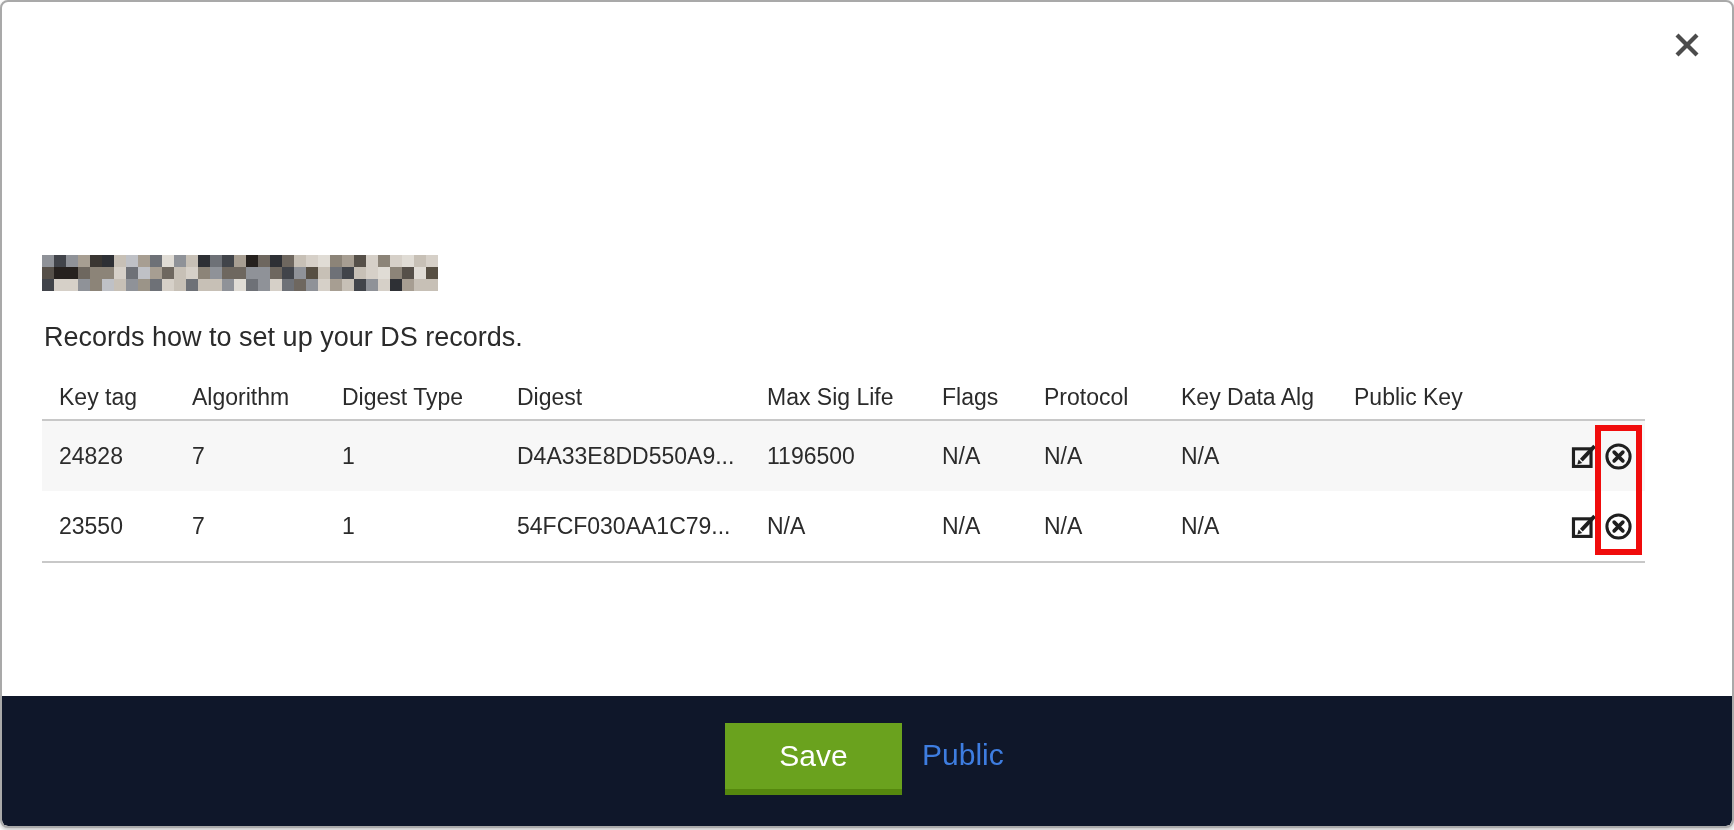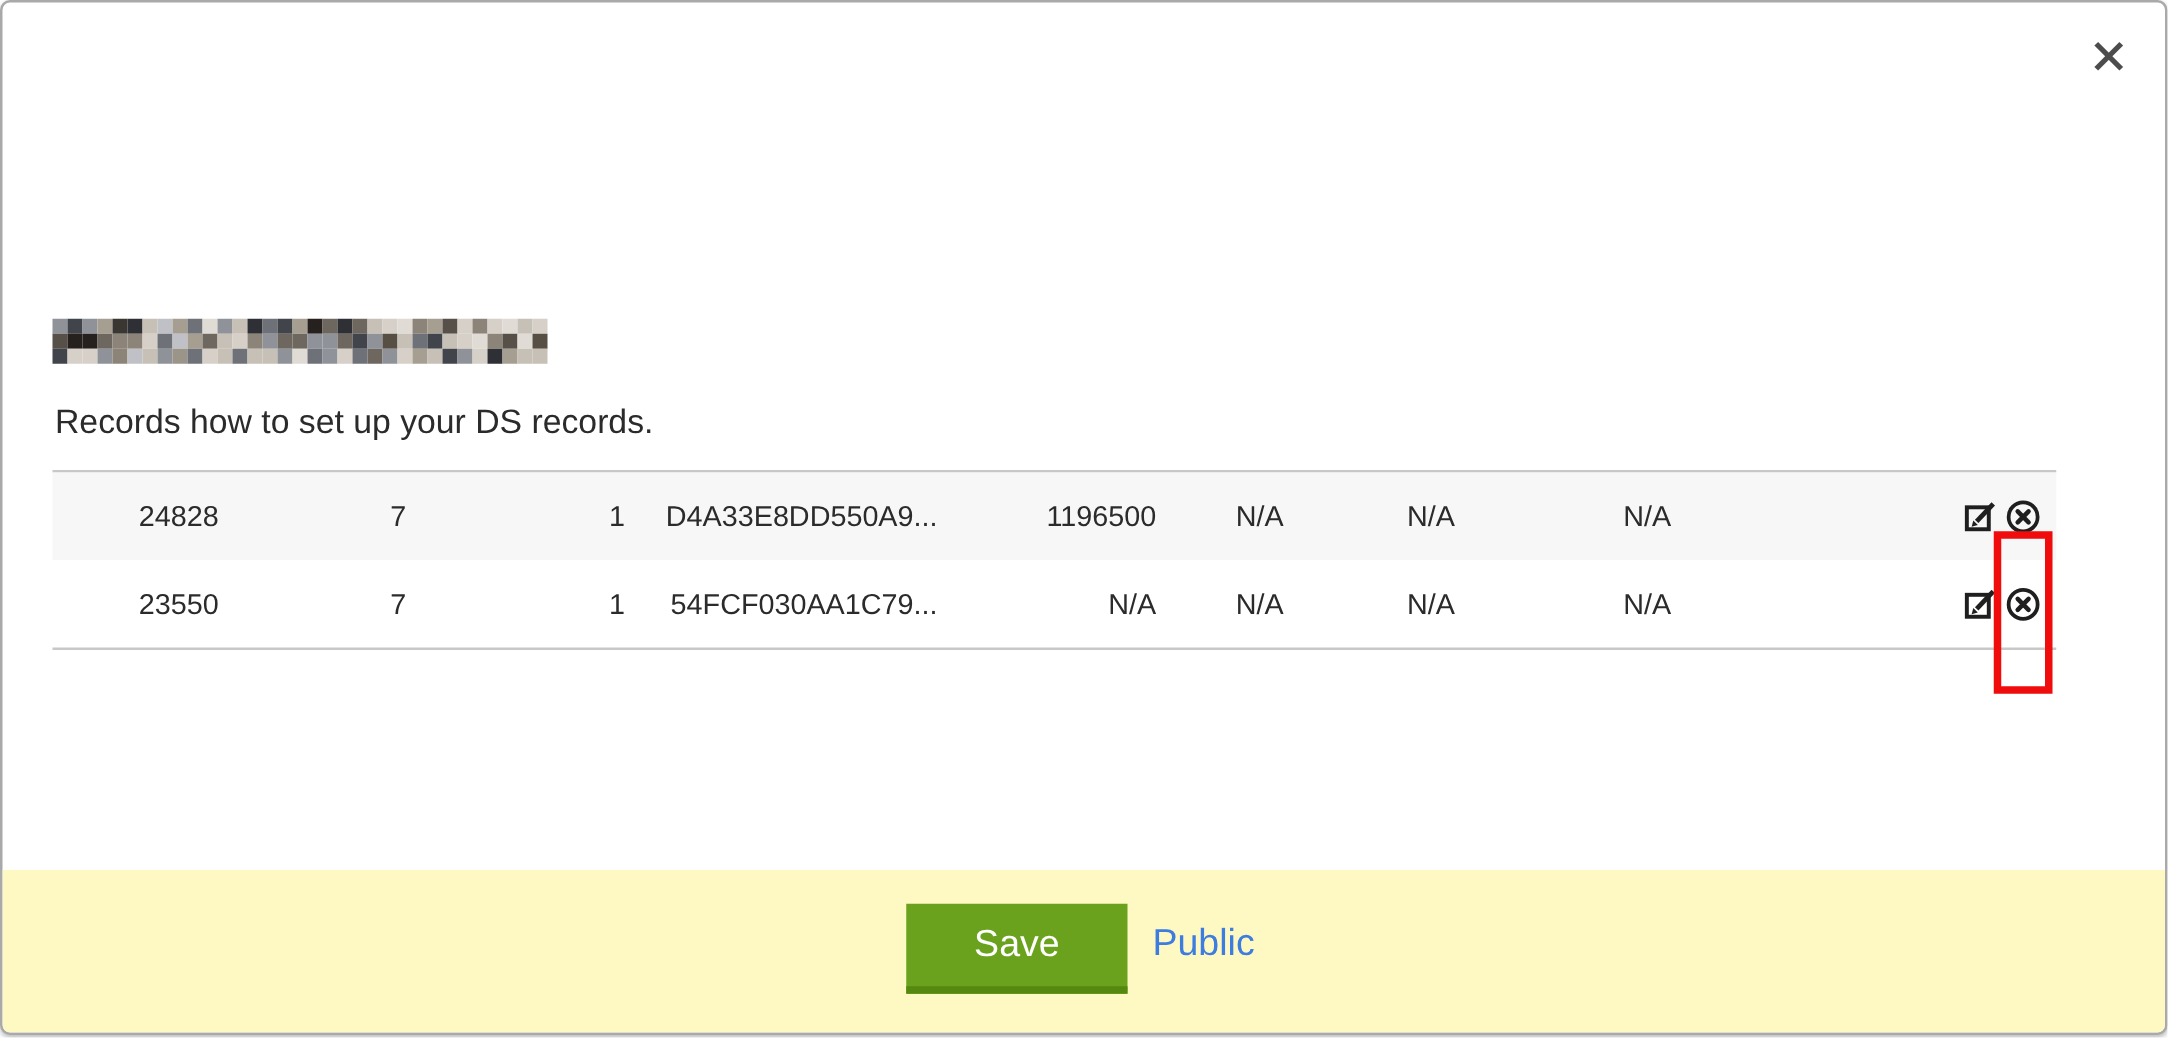--- a/index.html
+++ b/index.html
@@ -23,41 +23,41 @@
     display:grid;grid-template-columns:repeat(33,12px);grid-auto-rows:12px;
   }
   .instruction{
     position:absolute;left:42px;top:320px;
     font-size:27px;color:#2b2b2b;
   }
   
   .ds-table{position:absolute;left:40px;top:374px;width:1603px;}
   .trow{display:flex;align-items:center;}
   .thead{height:43px;}
-  .tbody{border-top:2px solid #c8c8c8;border-bottom:2px solid #c8c8c8;text-align:right;}
+  .tbody{border-top:2px solid #c8c8c8;border-bottom:2px solid #c8c8c8;}
   .tbody .trow{height:70px;}
   .row-alt{background:#f7f7f7;}
   .cell{box-sizing:border-box;padding-left:17px;font-size:23px;color:#2b2b2b;
         white-space:nowrap;overflow:hidden;flex:0 0 auto;}
   .c0{width:133px}.c1{width:150px}.c2{width:175px}.c3{width:250px}.c4{width:175px}
   .c5{width:102px}.c6{width:137px}.c7{width:173px}.c8{width:170px}
   .c-act{width:138px;display:flex;justify-content:flex-end;align-items:center;
          gap:6px;padding:0 12px 0 0;}
   .icon-btn{background:none;border:none;padding:0;cursor:pointer;line-height:0;}
   
   .add-btn{
     position:absolute;left:48px;top:573px;width:232px;height:49px;
     box-sizing:border-box;background:#ffffff;border:4px solid #5f9b16;
     color:#5f9b16;font-size:25px;font-family:"Liberation Sans",sans-serif;
     cursor:pointer;text-align:center;
   }
   
   .footer{
     position:absolute;left:0;right:0;bottom:0;height:130px;
-    background:#fef9c3;border-radius:0 0 6px 6px;
+    background:#0f172a;border-radius:0 0 6px 6px;
   }
   .save-btn{
     position:absolute;left:723px;top:27px;width:177px;height:72px;
     box-sizing:border-box;background:#6aa21e;border:none;
     border-bottom:6px solid #55880e;color:#ffffff;font-size:30px;
     font-family:"Liberation Sans",sans-serif;cursor:pointer;
   }
   .cancel-link{
     position:absolute;left:920px;top:42px;font-size:30px;color:#3e7de0;
     text-decoration:none;cursor:pointer;
@@ -181,20 +181,32 @@
       <div style="background: rgb(214, 208, 200);"></div>
       <div style="background: rgb(46, 48, 53);"></div>
       <div style="background: rgb(167, 158, 146);"></div>
       <div style="background: rgb(199, 192, 182);"></div>
       <div style="background: rgb(199, 192, 182);"></div>
     </div>
 
   <div class="instruction">Records how to set up your DS records.</div>
 
   <div class="ds-table">
+    <div class="trow thead">
+      <div class="cell c0">Key tag</div>
+      <div class="cell c1">Algorithm</div>
+      <div class="cell c2">Digest Type</div>
+      <div class="cell c3">Digest</div>
+      <div class="cell c4">Max Sig Life</div>
+      <div class="cell c5">Flags</div>
+      <div class="cell c6">Protocol</div>
+      <div class="cell c7">Key Data Alg</div>
+      <div class="cell c8">Public Key</div>
+      <div class="cell c-act"></div>
+    </div>
 
     <div class="tbody">
       <div class="trow row-alt">
         <div class="cell c0">24828</div>
         <div class="cell c1">7</div>
         <div class="cell c2">1</div>
         <div class="cell c3">D4A33E8DD550A9...</div>
         <div class="cell c4">1196500</div>
         <div class="cell c5">N/A</div>
         <div class="cell c6">N/A</div>

